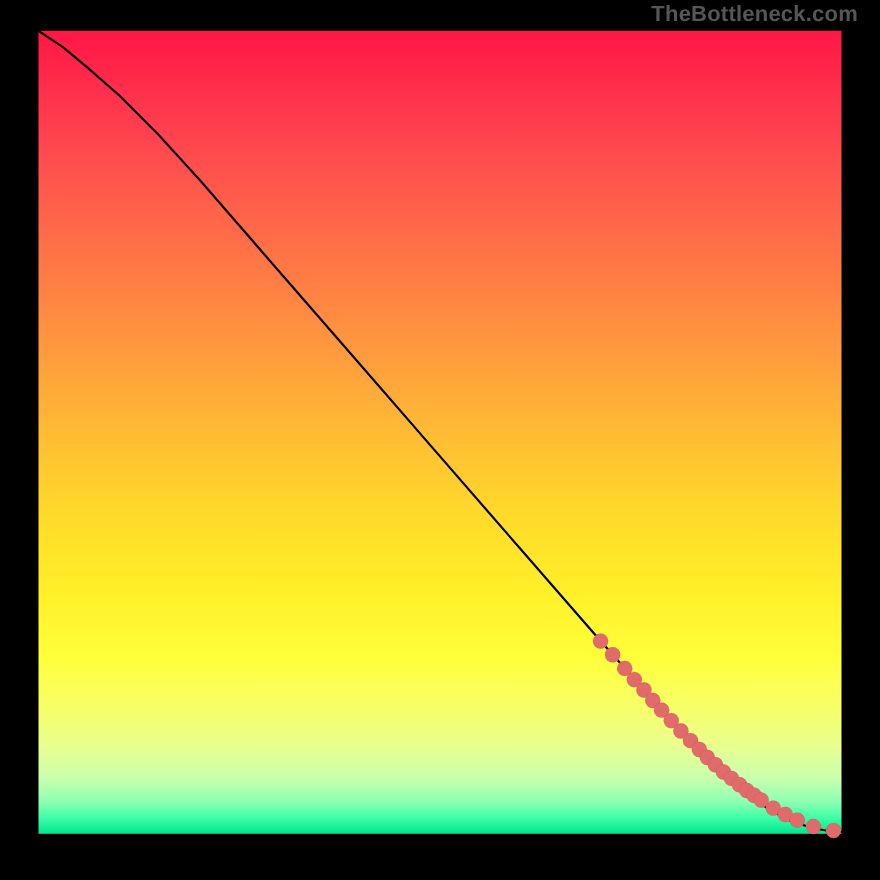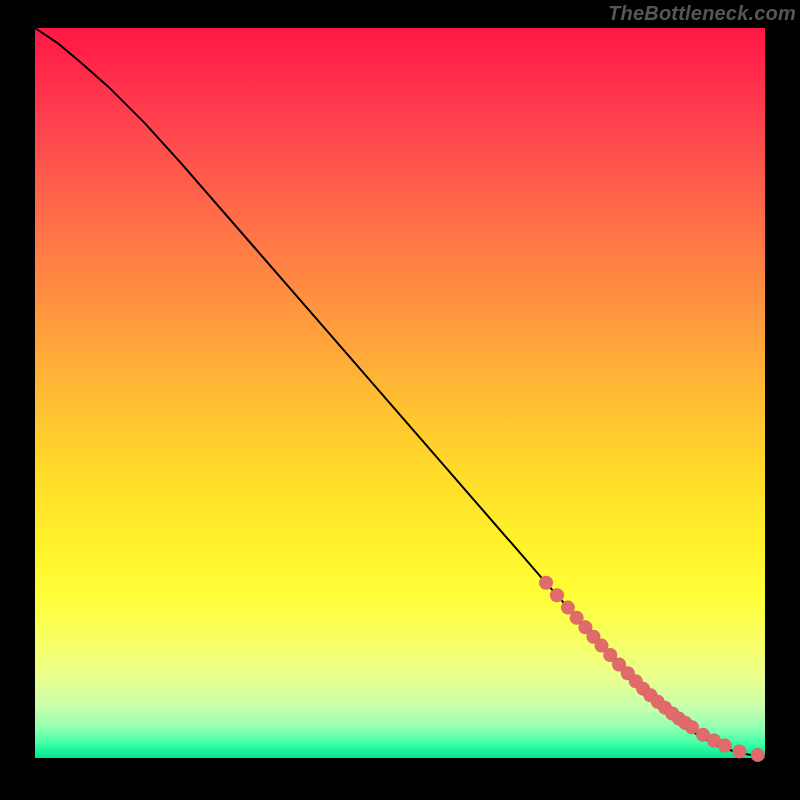--- a/index.html
+++ b/index.html
@@ -13,27 +13,26 @@
   }
   .frame {
     position: relative;
     width: 800px;
     height: 800px;
     background: #000;
   }
   .watermark {
     position: absolute;
     top: 2px;
-    right: 4px;
+    right: 20px;
     font-size: 20px;
     font-weight: 600;
     color: #565656;
     letter-spacing: 0.2px;
     z-index: 5;
-    font-style: italic;
   }
   .plot-area {
     position: absolute;
     left: 35px;
     top: 28px;
     width: 730px;
     height: 730px;
     
     background: linear-gradient(
       to bottom,

